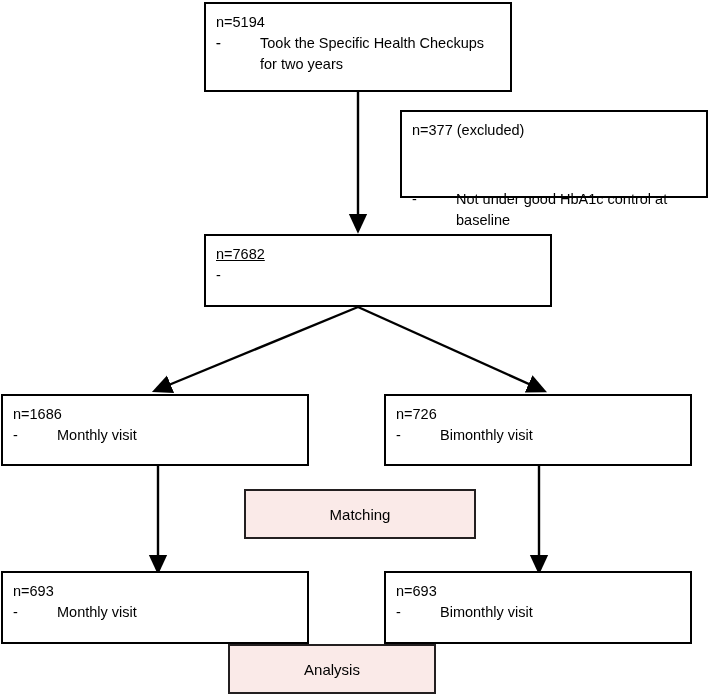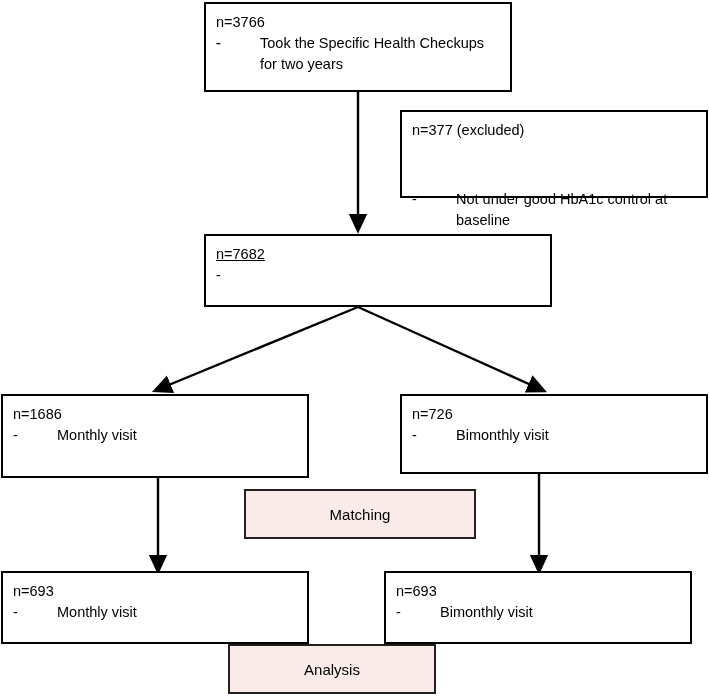--- a/index.html
+++ b/index.html
@@ -95,21 +95,21 @@
     <line x1="358" y1="307" x2="159" y2="389" stroke="#000000" stroke-width="2.4" marker-end="url(#ah)"></line>
 
     <line x1="358" y1="307" x2="540" y2="389" stroke="#000000" stroke-width="2.4" marker-end="url(#ah)"></line>
 
     <line x1="158" y1="466" x2="158" y2="567" stroke="#000000" stroke-width="2.4" marker-end="url(#ah)"></line>
 
     <line x1="539" y1="466" x2="539" y2="567" stroke="#000000" stroke-width="2.4" marker-end="url(#ah)"></line>
   </svg>
 
   <div class="box" style="left:204px; top:2px; width:308px; height:90px;">
-    <div class="nline">n=3766</div>
+    <div class="nline">n=5194</div>
     <ul class="bullets">
       <li>
         <span class="dash">-</span>
       </li>
       <li>
         <span class="dash">-</span>
         <span class="txt" style="white-space:normal; max-width:230px;">Took the Specific Health Checkups for two years</span>
       </li>
     </ul>
   </div>
@@ -126,31 +126,31 @@
 
   <div class="box" style="left:204px; top:234px; width:348px; height:73px;text-decoration:underline;">
     <div class="nline">n=7682</div>
     <ul class="bullets">
       <li>
         <span class="dash">-</span>
       </li>
     </ul>
   </div>
 
-  <div class="box" style="left:1px; top:394px; width:308px; height:84px;">
+  <div class="box" style="left:1px; top:394px; width:308px; height:72px;">
     <div class="nline">n=1686</div>
     <ul class="bullets">
       <li>
         <span class="dash">-</span>
         <span class="txt">Monthly visit</span>
       </li>
     </ul>
   </div>
 
-  <div class="box" style="left:400px; top:394px; width:308px; height:80px;">
+  <div class="box" style="left:384px; top:394px; width:308px; height:72px;">
     <div class="nline">n=726</div>
     <ul class="bullets">
       <li>
         <span class="dash">-</span>
         <span class="txt">Bimonthly visit</span>
       </li>
     </ul>
   </div>
 
   <div class="hlbox" style="left:244px; top:489px; width:232px; height:50px;">

